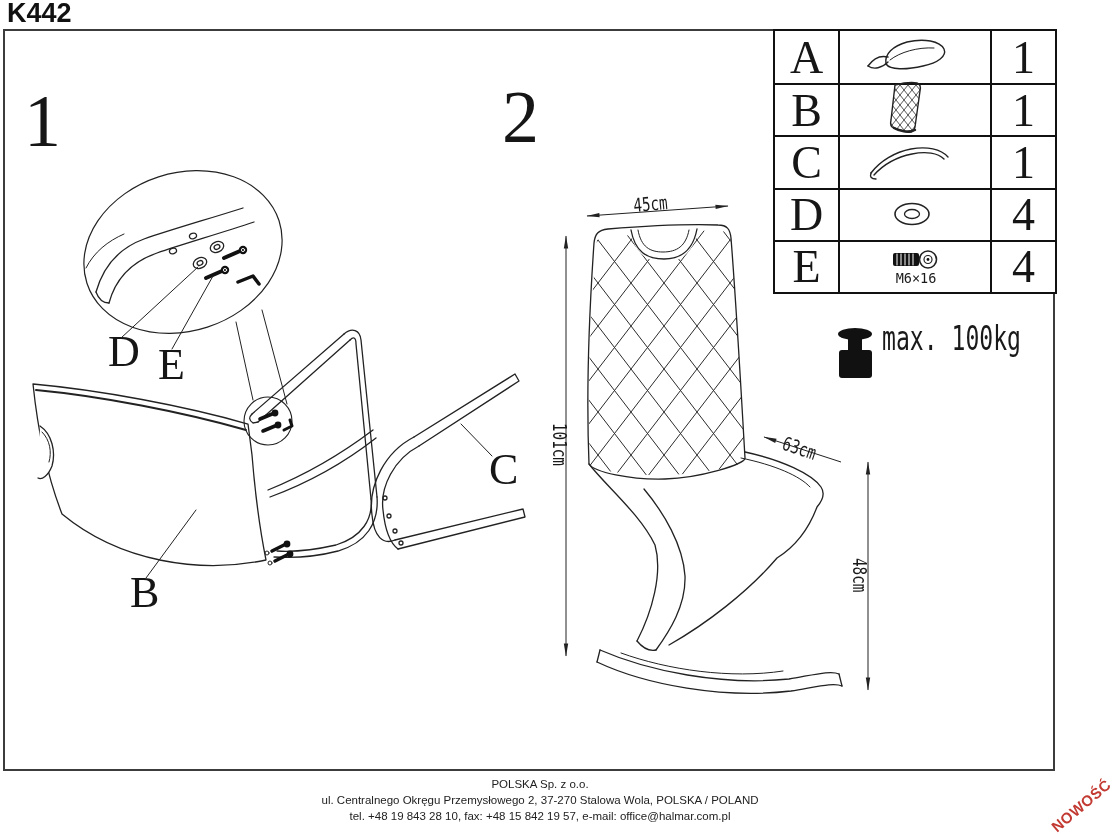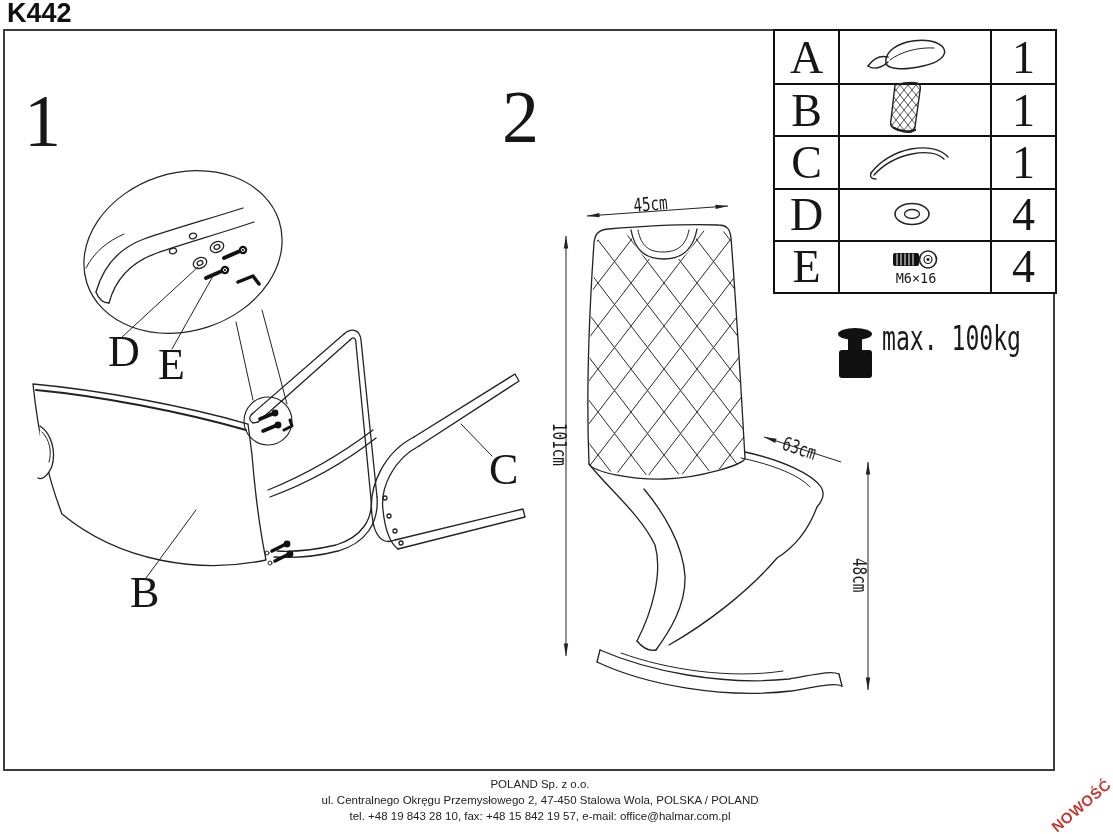--- a/index.html
+++ b/index.html
@@ -243,19 +243,19 @@
         <rect x="893" y="253" width="26" height="13" rx="2" fill="#111" stroke="none"></rect>
         <path d="M897,254 L897,265 M901,254 L901,265 M905,254 L905,265 M909,254 L909,265 M913,254 L913,265" stroke="#fff" stroke-width="1"></path>
         <circle cx="928" cy="259.5" r="8.5" fill="#fff" stroke-width="1.6"></circle>
         <circle cx="928" cy="259.5" r="4" stroke-width="1.2"></circle>
         <circle cx="928" cy="259.5" r="1.4" fill="#111" stroke="none"></circle>
       </g>
     </g>
   </svg>
 
   <div class="footer">
-    <div>POLAND Sp. z o.o.</div>
-    <div>ul. Centralnego Okręgu Przemysłowego 2, 47-450 Stalowa Wola, POLSKA / POLAND</div>
+    <div>POLSKA Sp. z o.o.</div>
+    <div>ul. Centralnego Okręgu Przemysłowego 2, 37-270 Stalowa Wola, POLSKA / POLAND</div>
     <div>tel. +48 19 843 28 10, fax: +48 15 842 19 57, e-mail: office@halmar.com.pl</div>
   </div>
 
   <div class="badge" id="badge" style="color: rgb(194, 58, 50);">NOWOŚĆ</div>
 </div>
 
 </body></html>

